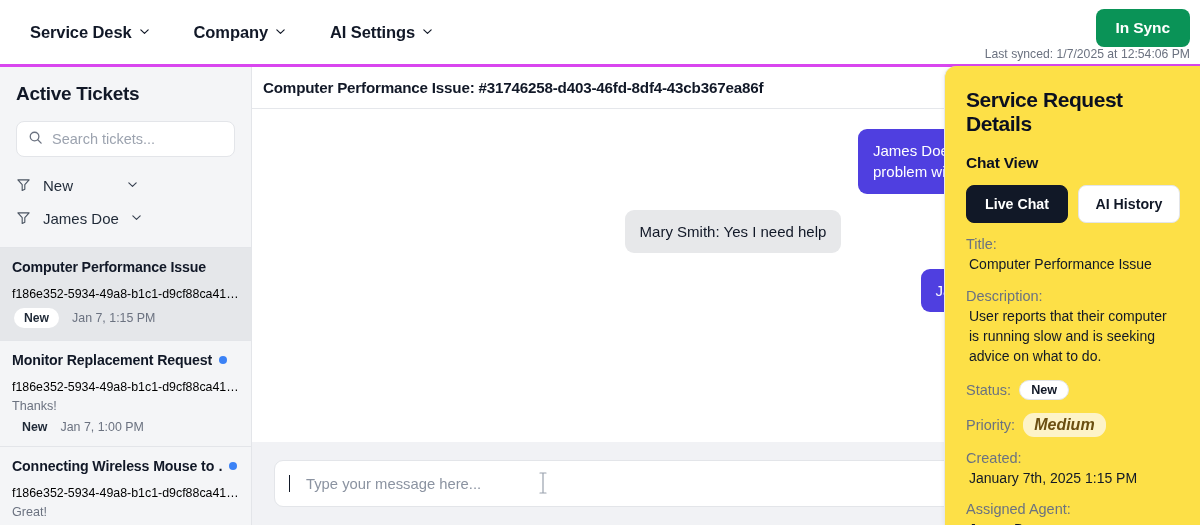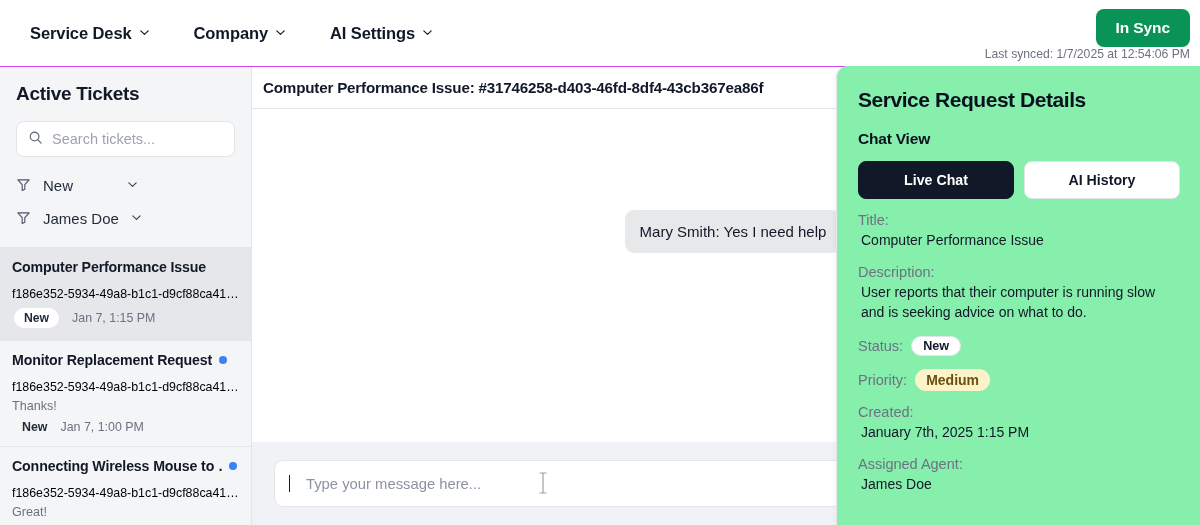--- a/index.html
+++ b/index.html
@@ -9,21 +9,21 @@
     background: #ffffff;
     overflow: hidden;
     color: #111827;
   }
   .app { width: 1200px; height: 525px; position: relative; display: flex; flex-direction: column; }
 
   
   .topbar {
     height: 67px; flex: 0 0 67px;
     background: #ffffff;
-    border-bottom: 1px solid #d946ef;
+    border-bottom: 3px solid #d946ef;
     display: flex; align-items: center;
     position: relative;
   }
   .nav { display: flex; align-items: center; padding-left: 30px; gap: 44px; }
   .nav-item {
     display: flex; align-items: center; gap: 7px;
     font-size: 16.5px; font-weight: 700; color: #111827;
     letter-spacing: -0.1px; cursor: pointer;
   }
   .chev { display: inline-block; width: 11px; height: 11px; position: relative; top: -1px; }
@@ -138,22 +138,22 @@
     font-size: 14.8px; color: #111827; margin-left: -8px;
     font-family: "Liberation Sans", sans-serif;
   }
   .composer input::placeholder { color: #8b93a1; }
   .cicon { cursor: pointer; display: flex; align-items: center; }
   .ibeam { position: absolute; left: 286px; top: 30px; pointer-events: none; }
 
   
   .details {
     position: absolute; right: 0; top: -1px; bottom: 0;
-    width: 364px;
-    background: #86efac;
+    width: 256px;
+    background: #fde047;
     border-left: 1px solid #e5e7eb;
     border-top-left-radius: 12px;
     padding: 22px 20px 0 21px;
     overflow: hidden;
     box-shadow: -1px 0 4px rgba(16,24,40,0.05);
   }
   .details-title { font-size: 21px; font-weight: 700; letter-spacing: -0.45px; color: #0b1020; }
   .details-sub { margin-top: 18px; font-size: 15.5px; font-weight: 700; color: #0b1020; letter-spacing: -0.2px; }
   .tabs { display: flex; gap: 10px; margin-top: 13px; }
   .tab {
@@ -167,21 +167,21 @@
   .field { margin-top: 13px; }
   .field-label { font-size: 14.5px; color: #6b7280; }
   .field-value { font-size: 14px; color: #111827; margin-top: 3px; padding-left: 3px; line-height: 1.42; }
   .inline-field { display: flex; align-items: center; gap: 8px; margin-top: 13px; }
   .status-pill {
     background: #ffffff; border: 1px solid #e3e5e9; border-radius: 11px;
     padding: 2px 11px; font-size: 12.6px; font-weight: 700; color: #111827;
   }
   .priority-pill {
     background: #fdf3c8; border-radius: 11px;
-    padding: 3px 11px; font-size: 14px; font-weight: 700; color: #6b4f12;
+    padding: 3px 11px; font-size: 16px; font-weight: 700; color: #6b4f12; font-style: italic;
   }
 </style>
 </head>
 <body>
 
 <div class="app">
 
   <div class="topbar">
     <div class="nav">
       <div class="nav-item">

